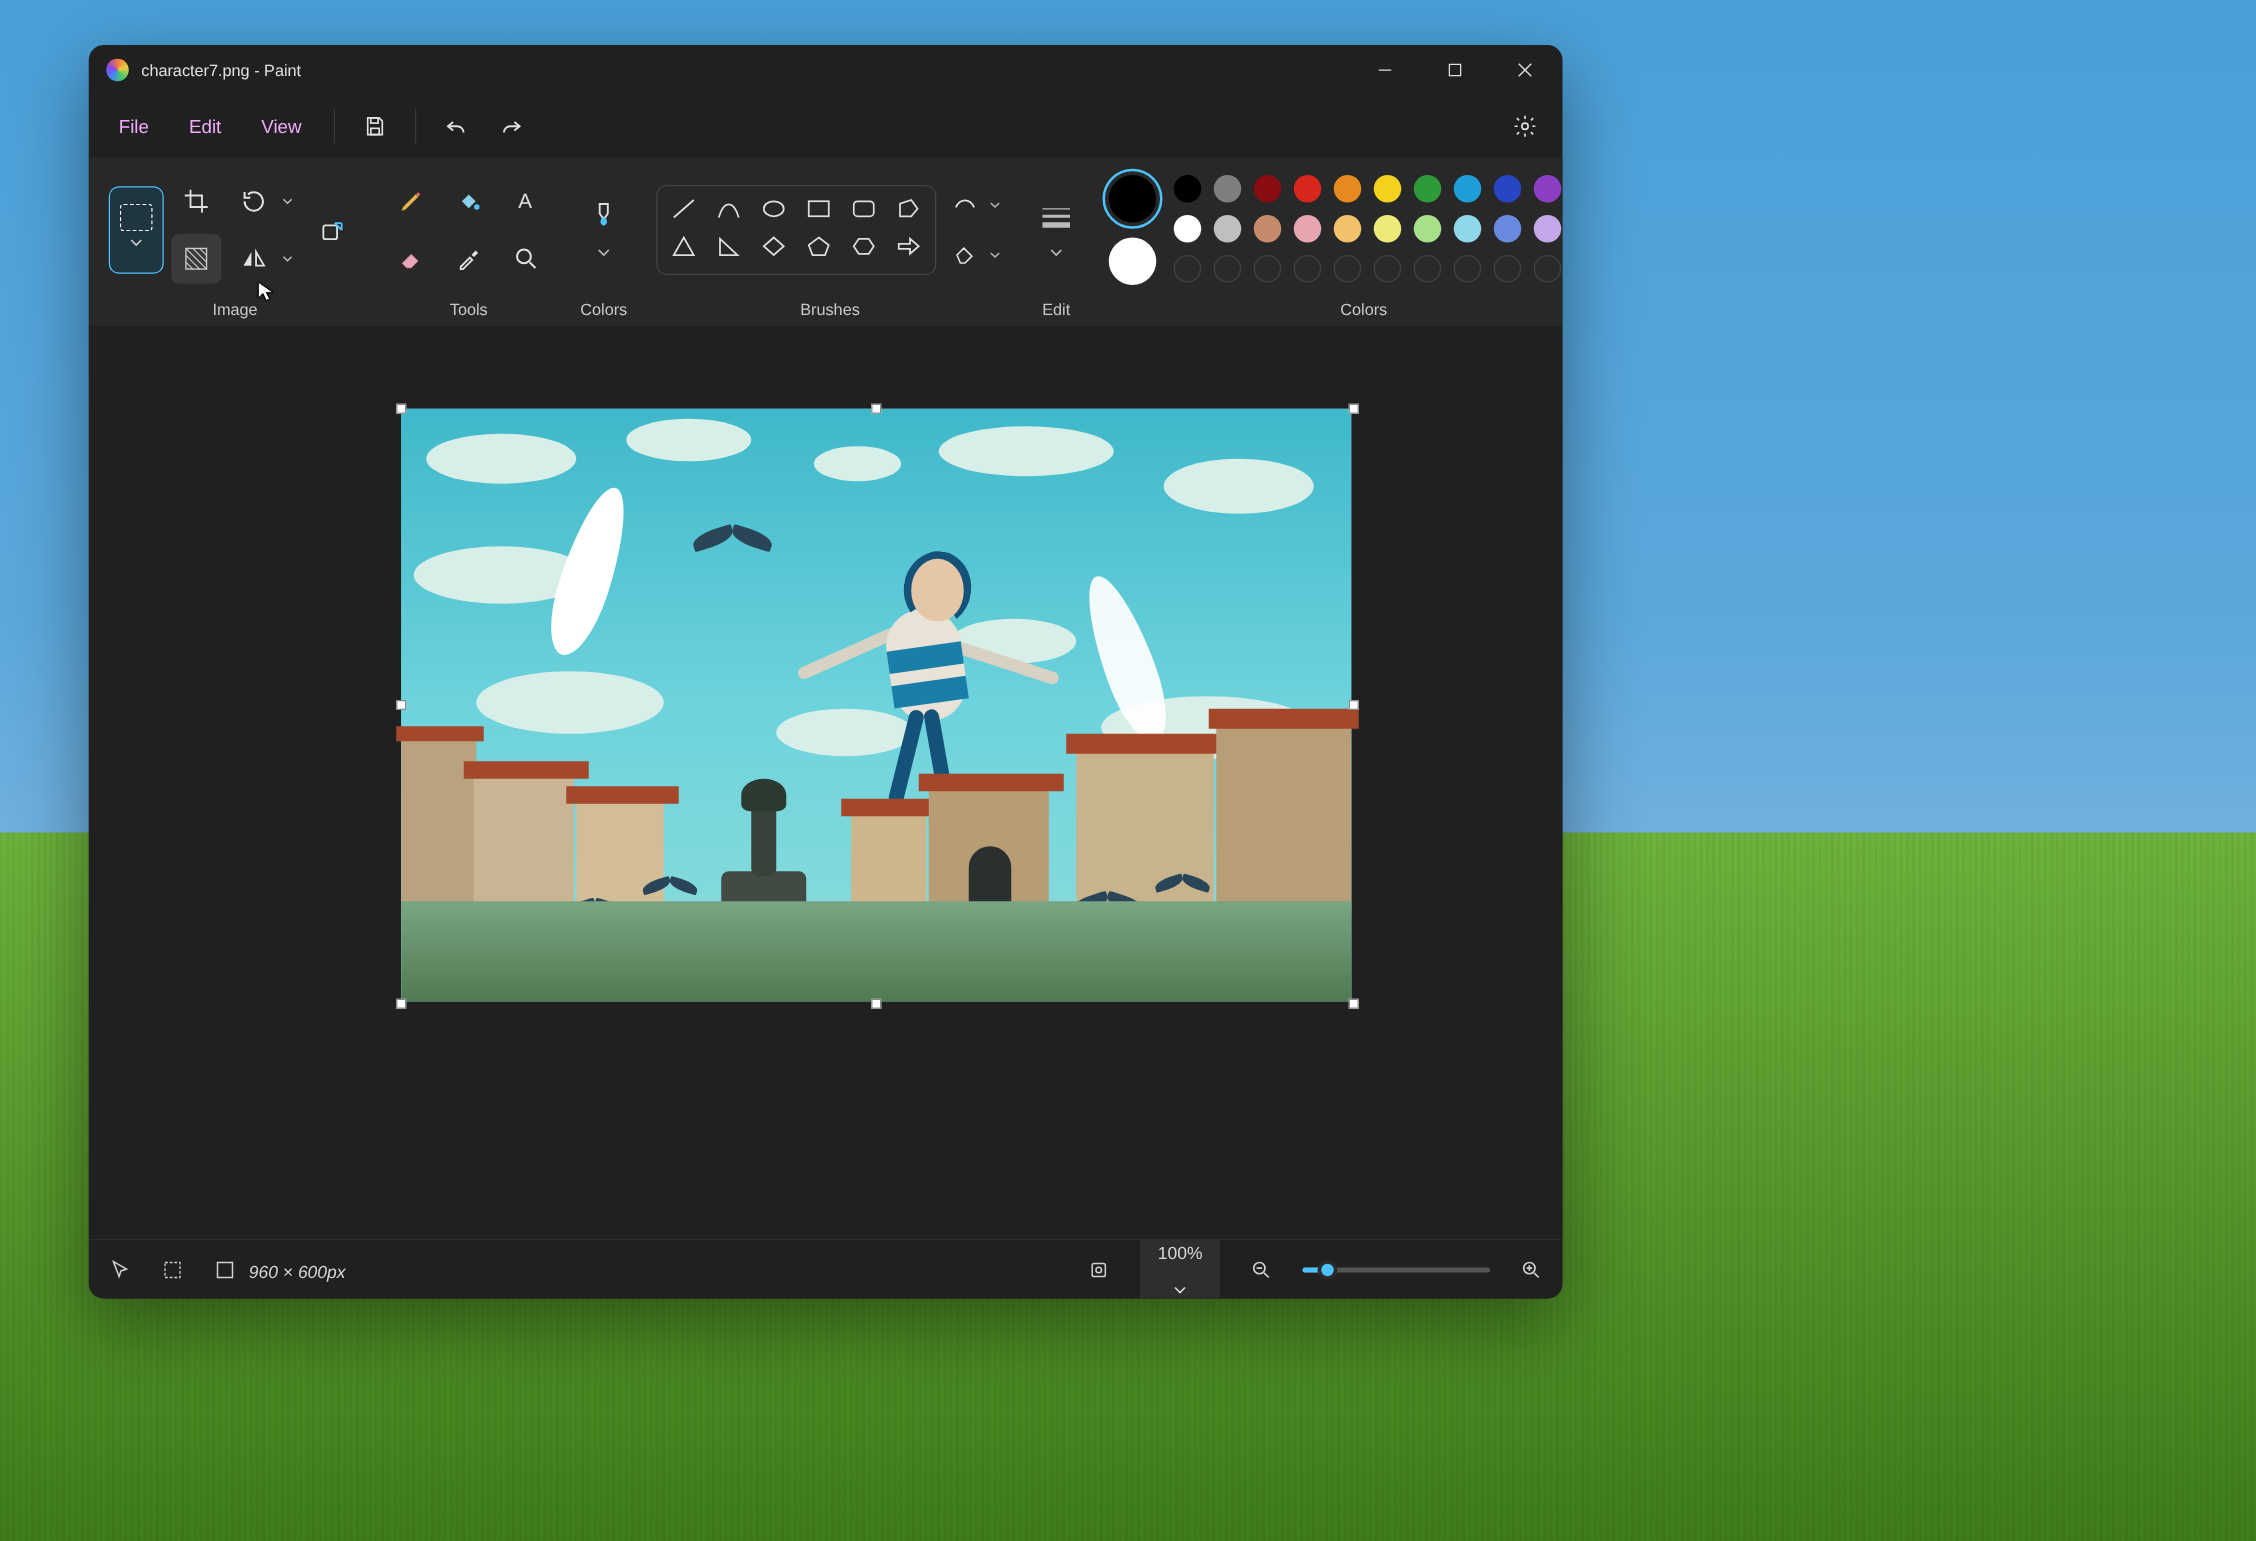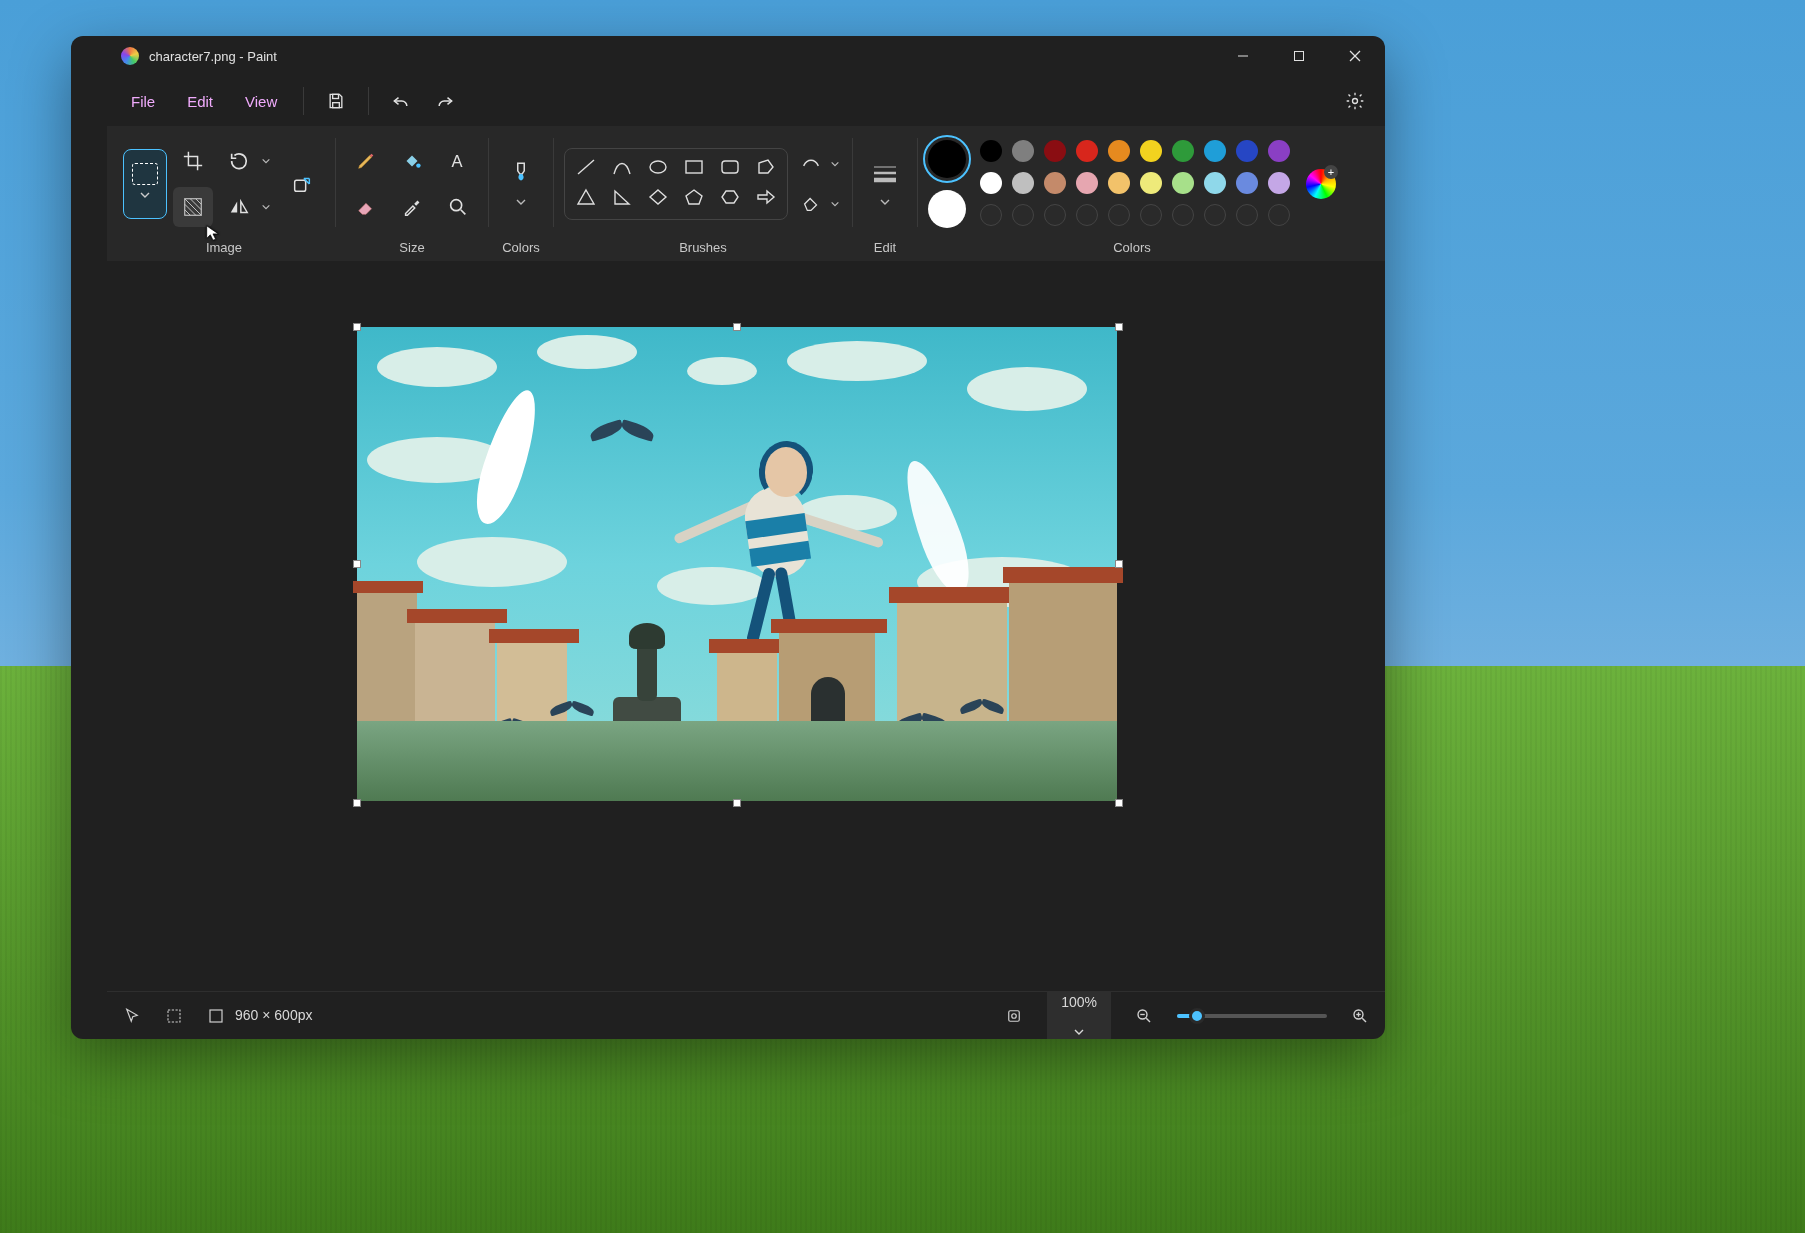--- a/index.html
+++ b/index.html
@@ -7,23 +7,23 @@
     width:1805px; height:1233px;
     background: linear-gradient(#4a9fd8 0%, #5ba8dc 40%, #6fb0df 54%, #4d8f2e 55%, #5ca834 70%, #3e7b1a 100%);
     position:relative; overflow:hidden;
   }
   
   .grass { position:absolute; left:0; right:0; top:54%; bottom:0;
     background: linear-gradient(#6cb23c,#3e7b1a);
   }
   .grass::before{content:"";position:absolute;inset:0;background:repeating-linear-gradient(90deg,rgba(0,0,0,0.04) 0 2px,transparent 2px 5px);}
   .win {
-    position:absolute; left:71px; top:36px; width:1314px; height:1003px;
+    position:absolute; left:71px; top:36px; width:1179px; height:1003px;
     background:#202020; border-radius:12px; box-shadow:0 20px 60px rgba(0,0,0,0.4);
-    color:#e8e8e8; display:flex; flex-direction:column; overflow:hidden;padding-left:36px;
+    color:#e8e8e8; display:flex; flex-direction:column; overflow:hidden;
   }
   
   .titlebar { height:40px; display:flex; align-items:center; padding:0 2px 0 14px; }
   .titlebar .appicon { width:18px;height:18px;border-radius:50%;margin-right:10px;
     background: conic-gradient(#e74,#ec4,#4c6,#48e,#84e,#e74);}
   .titletext { font-size:13px; color:#e0e0e0; }
   .winbtns { margin-left:auto; display:flex; }
   .winbtn { width:56px; height:40px; display:flex;align-items:center;justify-content:center;color:#e0e0e0;}
   .winbtn svg{width:12px;height:12px;}
   
@@ -96,21 +96,21 @@
   .bird{position:absolute;width:50px;height:20px;}
   .bird::before,.bird::after{content:"";position:absolute;width:26px;height:10px;background:#2a4458;border-radius:60% 10% 60% 10%;}
   .bird::before{left:0;transform:rotate(-18deg);}
   .bird::after{right:0;transform:rotate(18deg) scaleX(-1);}
   .fountain{position:absolute;left:250px;bottom:70px;width:80px;height:110px;}
   .fountain .base{position:absolute;bottom:0;left:6px;width:68px;height:34px;background:#414b43;border-radius:6px;}
   .fountain .pillar{position:absolute;bottom:30px;left:30px;width:20px;height:58px;background:#37433a;border-radius:6px;}
   .fountain .top{position:absolute;bottom:82px;left:22px;width:36px;height:26px;background:#2d3a31;border-radius:50% 50% 20% 20%;}
   
   .status{height:48px;border-top:1px solid #2e2e2e;display:flex;align-items:center;padding:0 16px;gap:24px;color:#d8d8d8;font-size:14px;}
-  .status .seg{display:flex;align-items:flex-start;gap:10px;}
+  .status .seg{display:flex;align-items:flex-end;gap:10px;font-style:italic;}
   .status .seg svg{width:18px;height:18px;color:#d0d0d0;}
   .status .spacer{flex:1;}
   .zoomsel{display:flex;align-items:center;gap:16px;background:#2e2e2e;padding:8px 14px;border-radius:6px;flex-direction:column;}
   .zoomsel svg{width:12px;height:12px;}
   .slider{width:150px;height:4px;background:#555;border-radius:2px;position:relative;}
   .slider::before{content:"";position:absolute;left:0;width:18px;top:0;bottom:0;background:#4cc2ff;border-radius:2px;}
   .slider .thumb{position:absolute;left:12px;top:-6px;width:16px;height:16px;border-radius:50%;background:#4cc2ff;border:3px solid #2a2a2a;}
   .cursor{position:absolute;left:133px;top:188px;color:#fff;}
   .cursor svg{width:18px;height:18px;filter:drop-shadow(0 0 1px #000);}
 </style>
@@ -275,21 +275,21 @@
               </svg>
             </div>
           <div class="tbtn">
               <svg viewBox="0 0 24 24" fill="none" stroke="currentColor" stroke-width="1.8">
                 <circle cx="10" cy="10" r="6"></circle>
                 <path d="M15 15l5 5"></path>
               </svg>
             </div>
         </div>
       </div>
-      <div class="glabel">Size</div>
+      <div class="glabel">Tools</div>
     </div>
     <div class="gsep"></div>
 
     <div class="group">
       <div class="gbody">
         <div class="bigdrop">
           <svg class="top" viewBox="0 0 24 24" fill="none" stroke="currentColor" stroke-width="1.4">
               <path d="M9 3h6v7l-2 3h-2l-2-3z"></path>
               <path d="M11 13c-2 2-2 5 1 6 3-1 3-4 1-6z" fill="#4cc2ff" stroke="none"></path>
             </svg>

